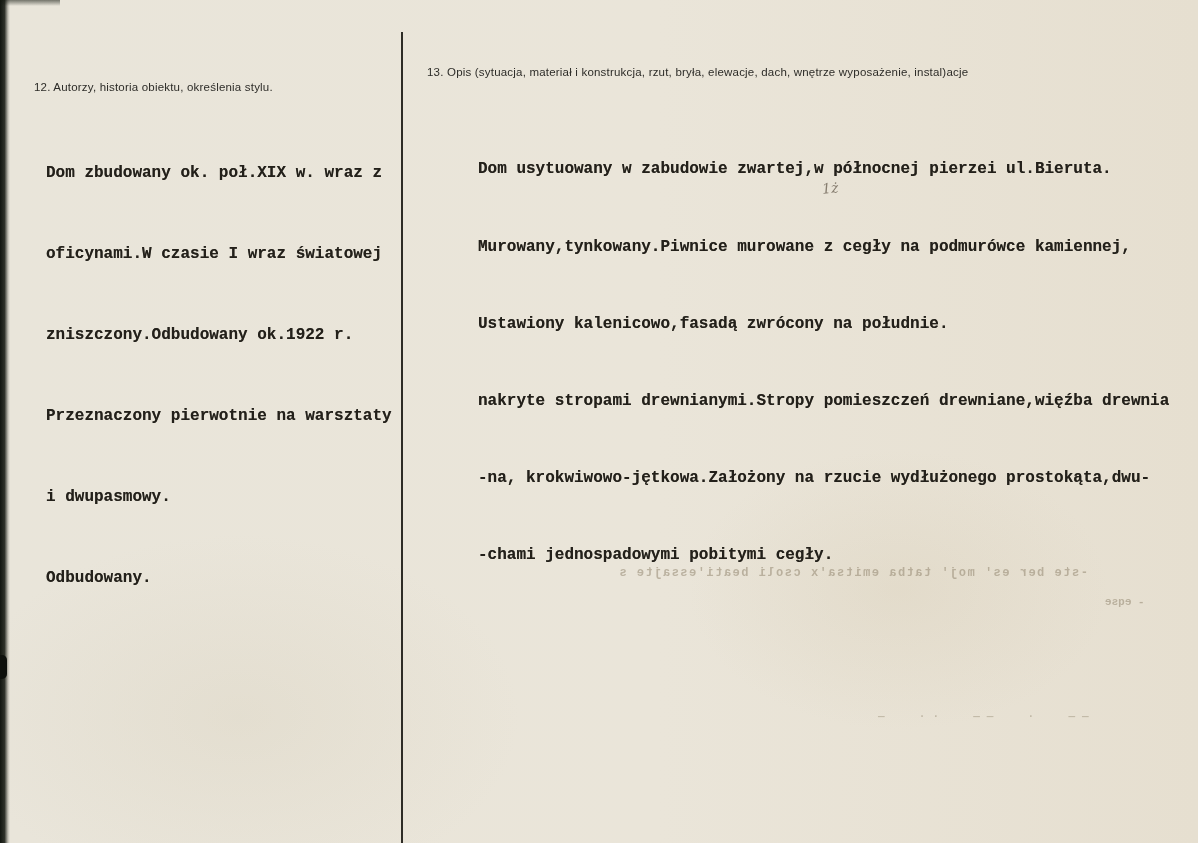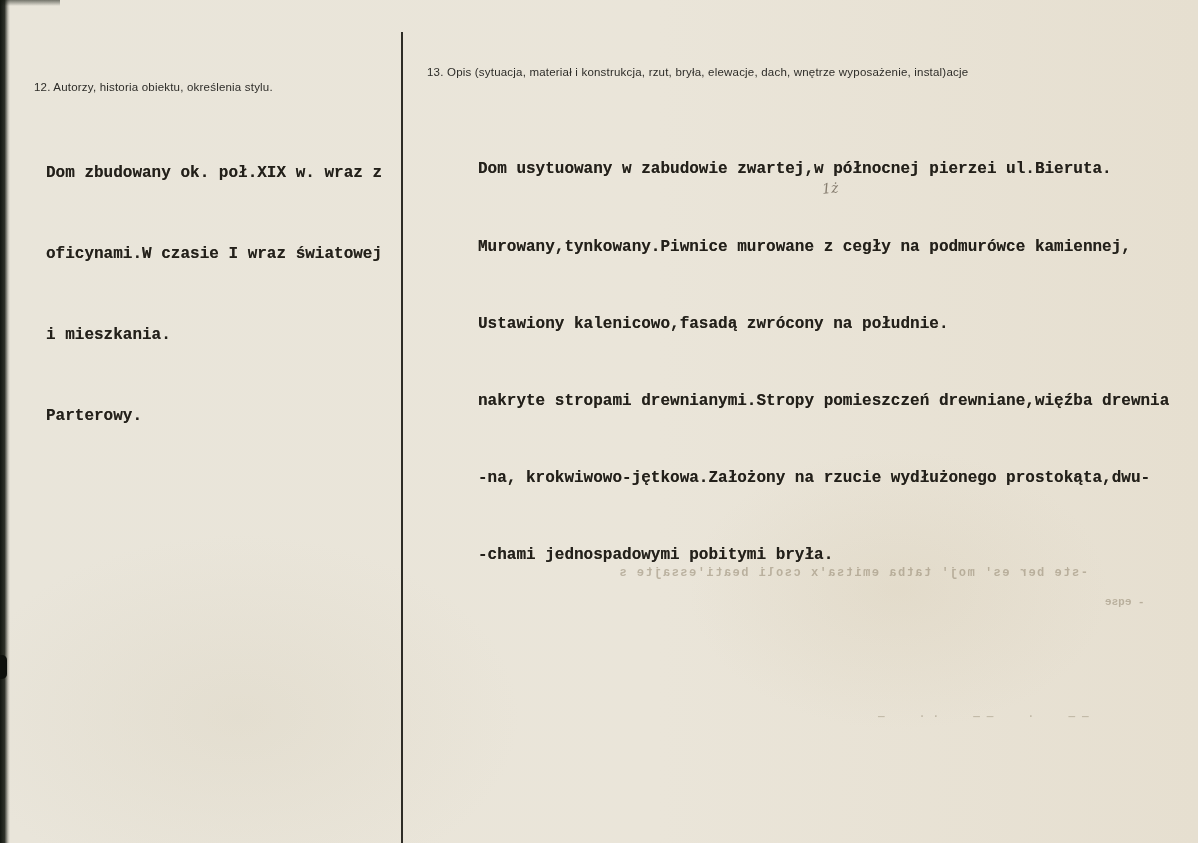--- a/index.html
+++ b/index.html
@@ -66,31 +66,33 @@
 <div class="scan-notch"></div>
 
 <div class="divider"></div>
 
 <div class="form-header hdr-left">12. Autorzy, historia obiektu, określenia stylu.</div>
 <div class="form-header hdr-right">13. Opis (sytuacja, materiał i konstrukcja, rzut, bryła, elewacje, dach, wnętrze wyposażenie, instal)acje</div>
 
 <div class="typed typed-left">
   <div class="tline">Dom zbudowany ok. poł.XIX w. wraz z</div>
   <div class="tline">oficynami.W czasie I wraz światowej</div>
-  <div class="tline">i mieszkania.</div>
-  <div class="tline">Parterowy.</div>
+  <div class="tline">zniszczony.Odbudowany ok.1922 r.</div>
+  <div class="tline">Przeznaczony pierwotnie na warsztaty</div>
+  <div class="tline">i dwupasmowy.</div>
+  <div class="tline">Odbudowany.</div>
 </div>
 
 <div class="typed typed-right">
   <div class="tline">Dom usytuowany w zabudowie zwartej,w północnej pierzei ul.Bieruta.</div>
   <div class="tline">Murowany,tynkowany.Piwnice murowane z cegły na podmurówce kamiennej,</div>
   <div class="tline">Ustawiony kalenicowo,fasadą zwrócony na południe.</div>
   <div class="tline">nakryte stropami drewnianymi.Stropy pomieszczeń drewniane,więźba drewnia</div>
   <div class="tline">-na, krokwiwowo-jętkowa.Założony na rzucie wydłużonego prostokąta,dwu-</div>
-  <div class="tline">-chami jednospadowymi pobitymi bryła.</div>
+  <div class="tline">-chami jednospadowymi pobitymi cegły.</div>
   
   
   
   
   
 </div>
 
 <div class="annotation">1ż</div>
 
 <div class="bleed bleed-1">-ste ber es' moj' tatba emitsa'x csoli beati'essajte s</div>

